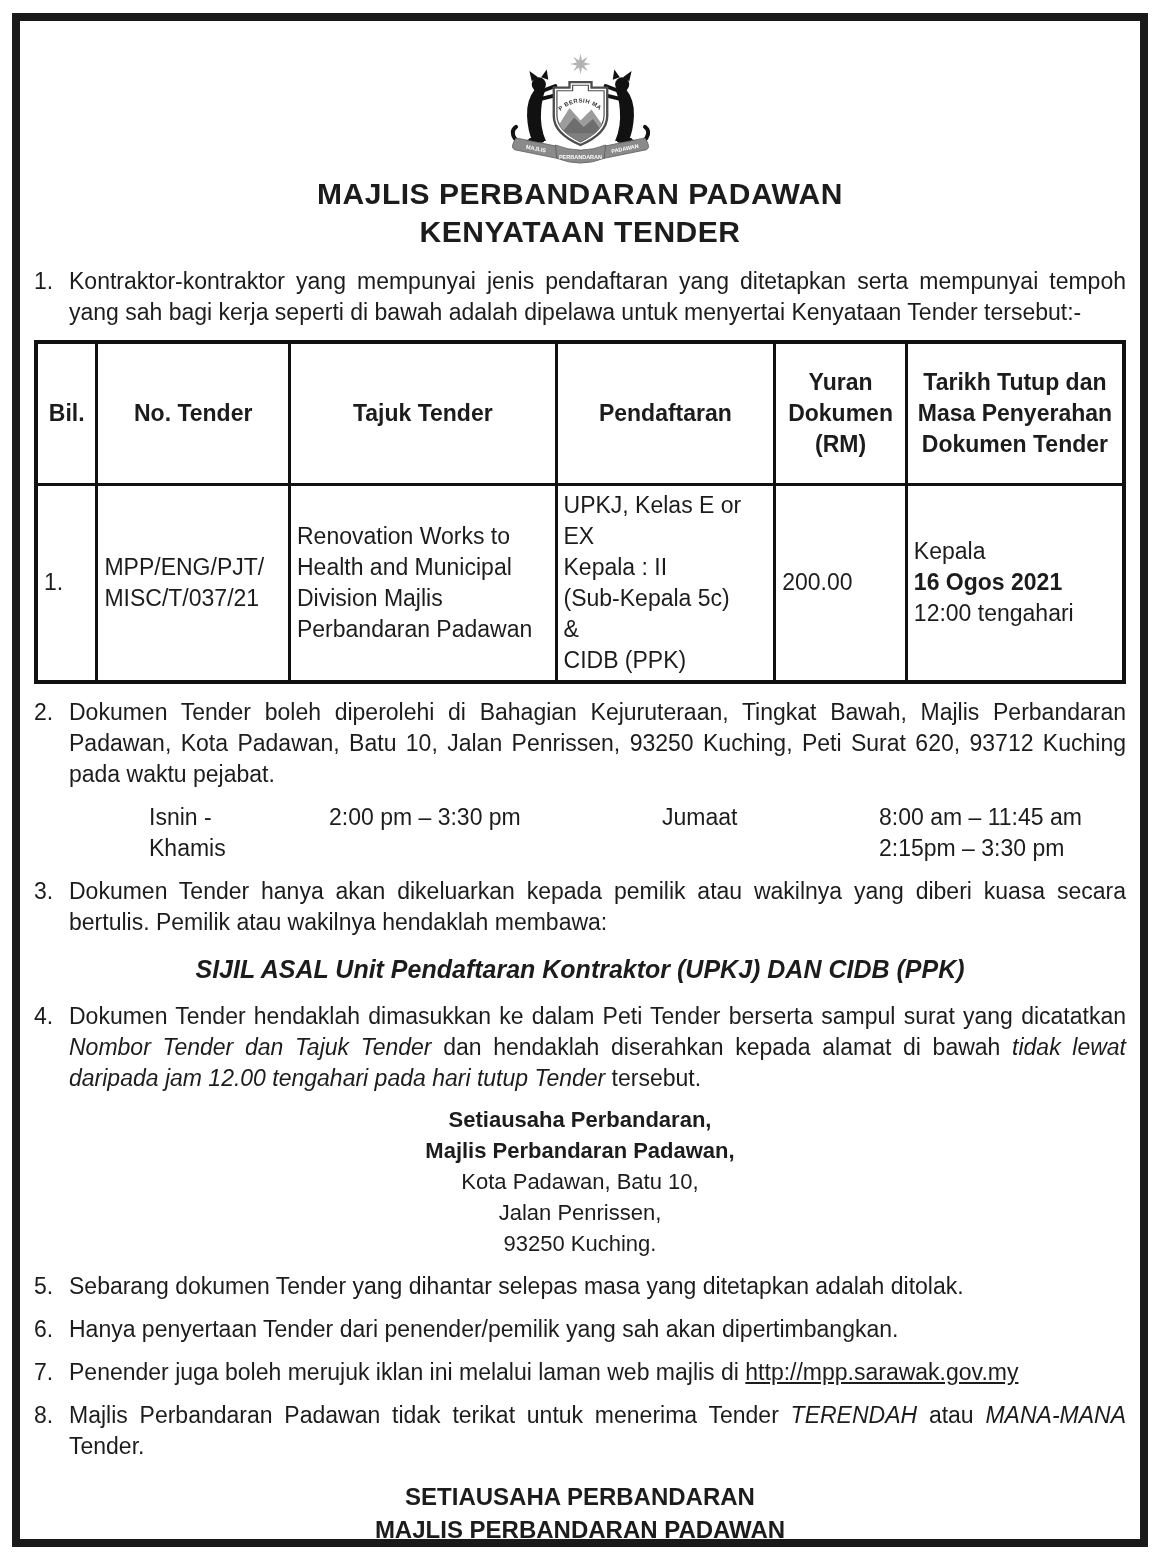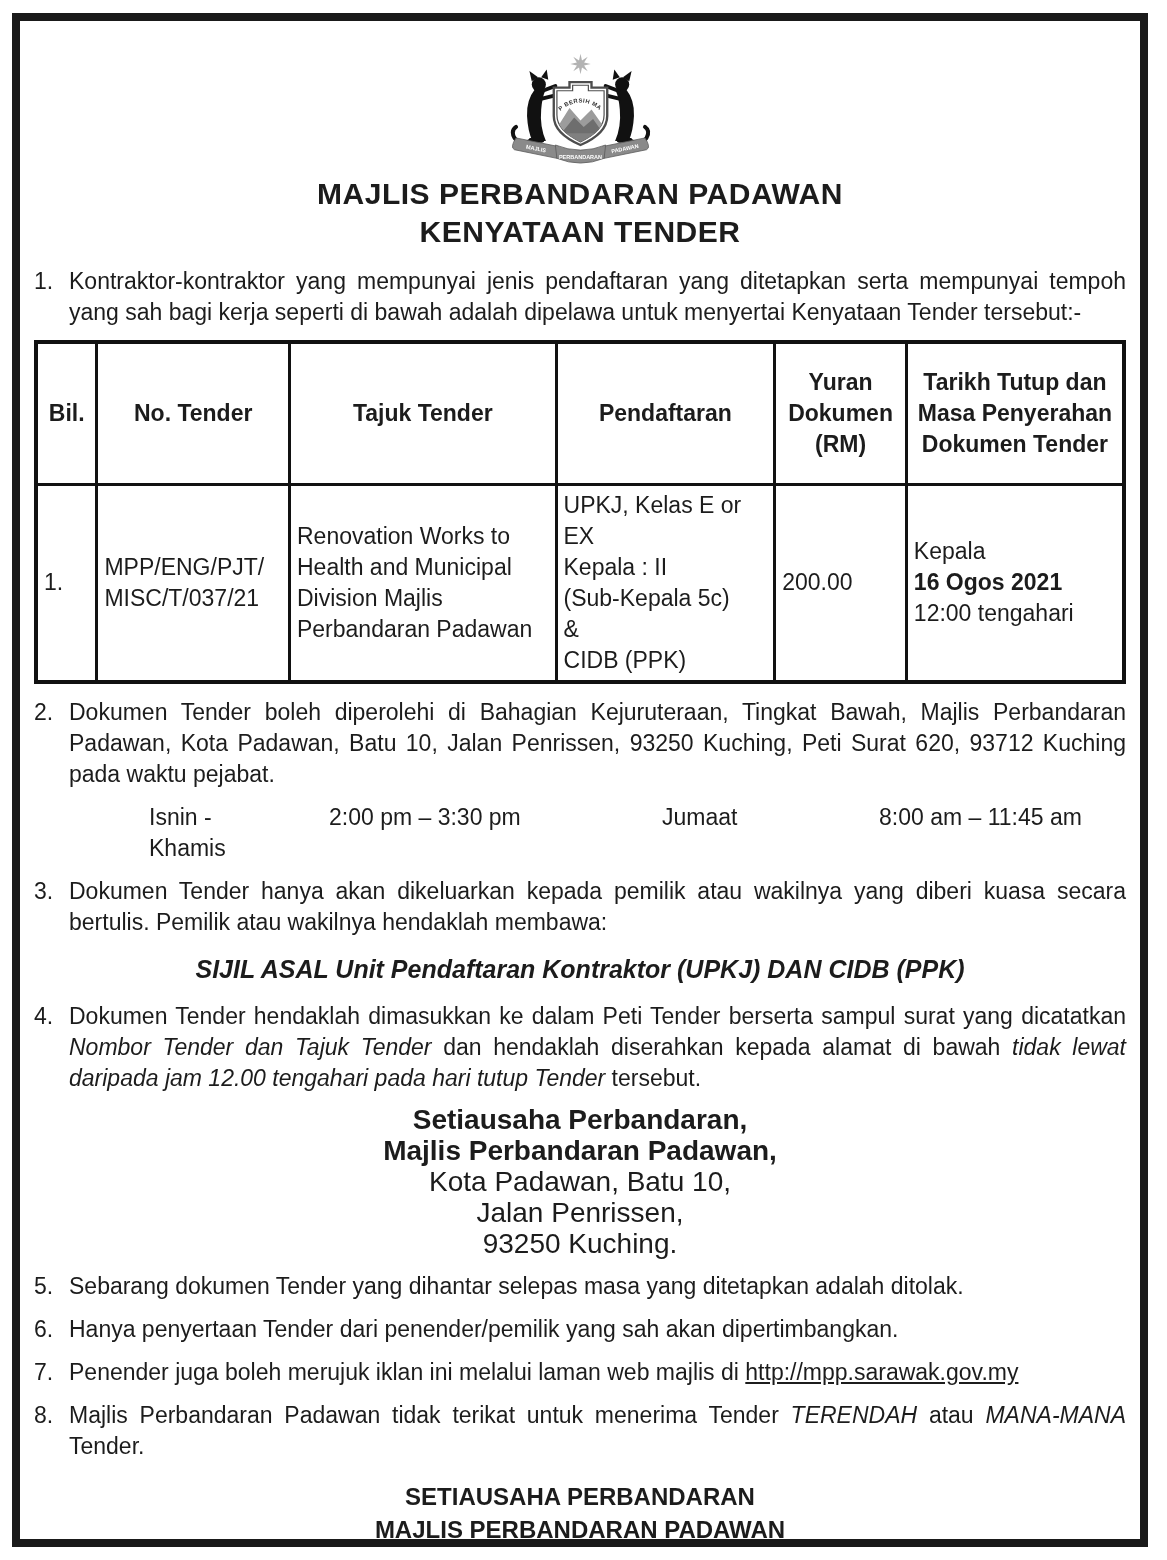--- a/index.html
+++ b/index.html
@@ -71,21 +71,21 @@
   .cert-line {
     text-align: center;
     font-weight: bold;
     font-style: italic;
     font-size: 25px;
     line-height: 31px;
     margin-top: 16px;
   }
   .address {
     text-align: center;
-    font-size: 28px;
+    font-size: 22px;
     line-height: 31px;
     margin-top: 10px;
   }
   .signature {
     text-align: center;
     font-weight: bold;
     font-size: 24px;
     line-height: 33px;
     margin-top: 18px;
   }
@@ -206,20 +206,21 @@
     <div class="col-label1">
       <div>Isnin -</div>
       <div>Khamis</div>
     </div>
     <div class="col-times1">
       <div>2:00 pm – 3:30 pm</div>
     </div>
     <div class="col-label2">Jumaat</div>
     <div class="col-times2">
       <div>8:00 am – 11:45 am</div>
+      <div>2:15pm – 3:30 pm</div>
     </div>
   </div>
 
   <div class="num-item mt12">
     <span class="num">3.</span>
     <div class="txt">Dokumen Tender hanya akan dikeluarkan kepada pemilik atau wakilnya yang diberi kuasa secara bertulis. Pemilik atau wakilnya hendaklah membawa:</div>
   </div>
 
   <div class="cert-line">SIJIL ASAL Unit Pendaftaran Kontraktor (UPKJ) DAN CIDB (PPK)</div>
 

